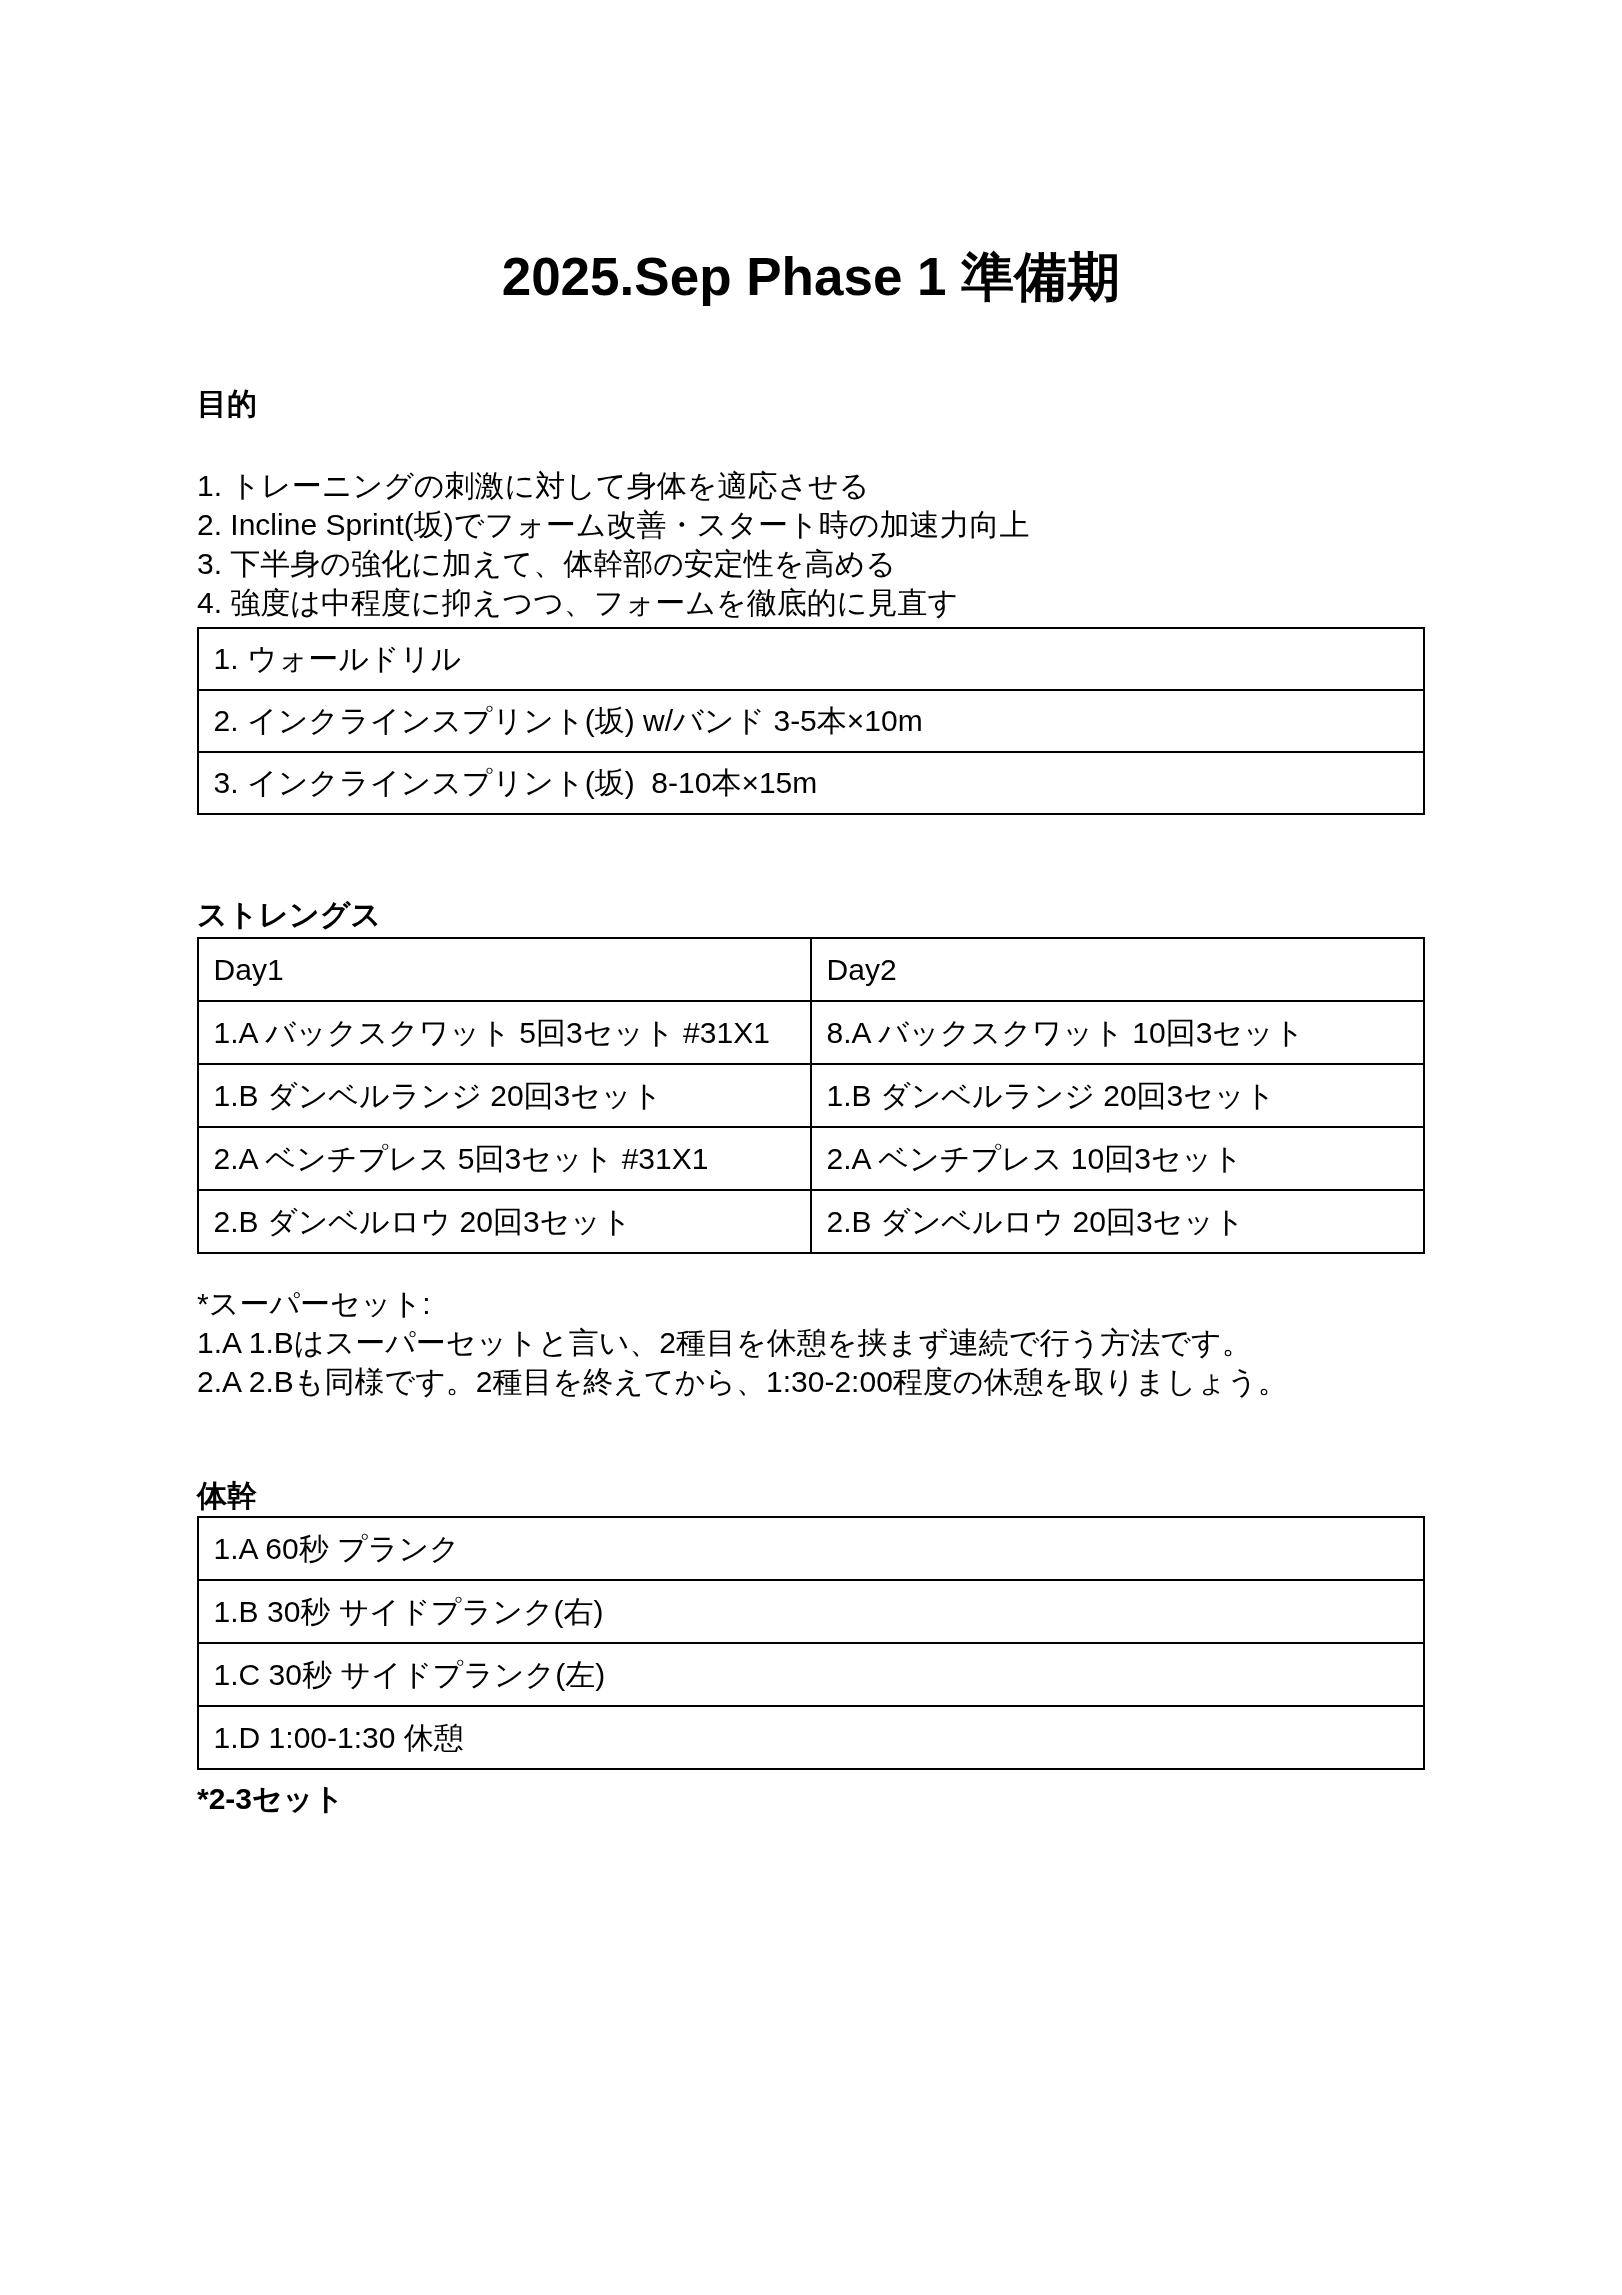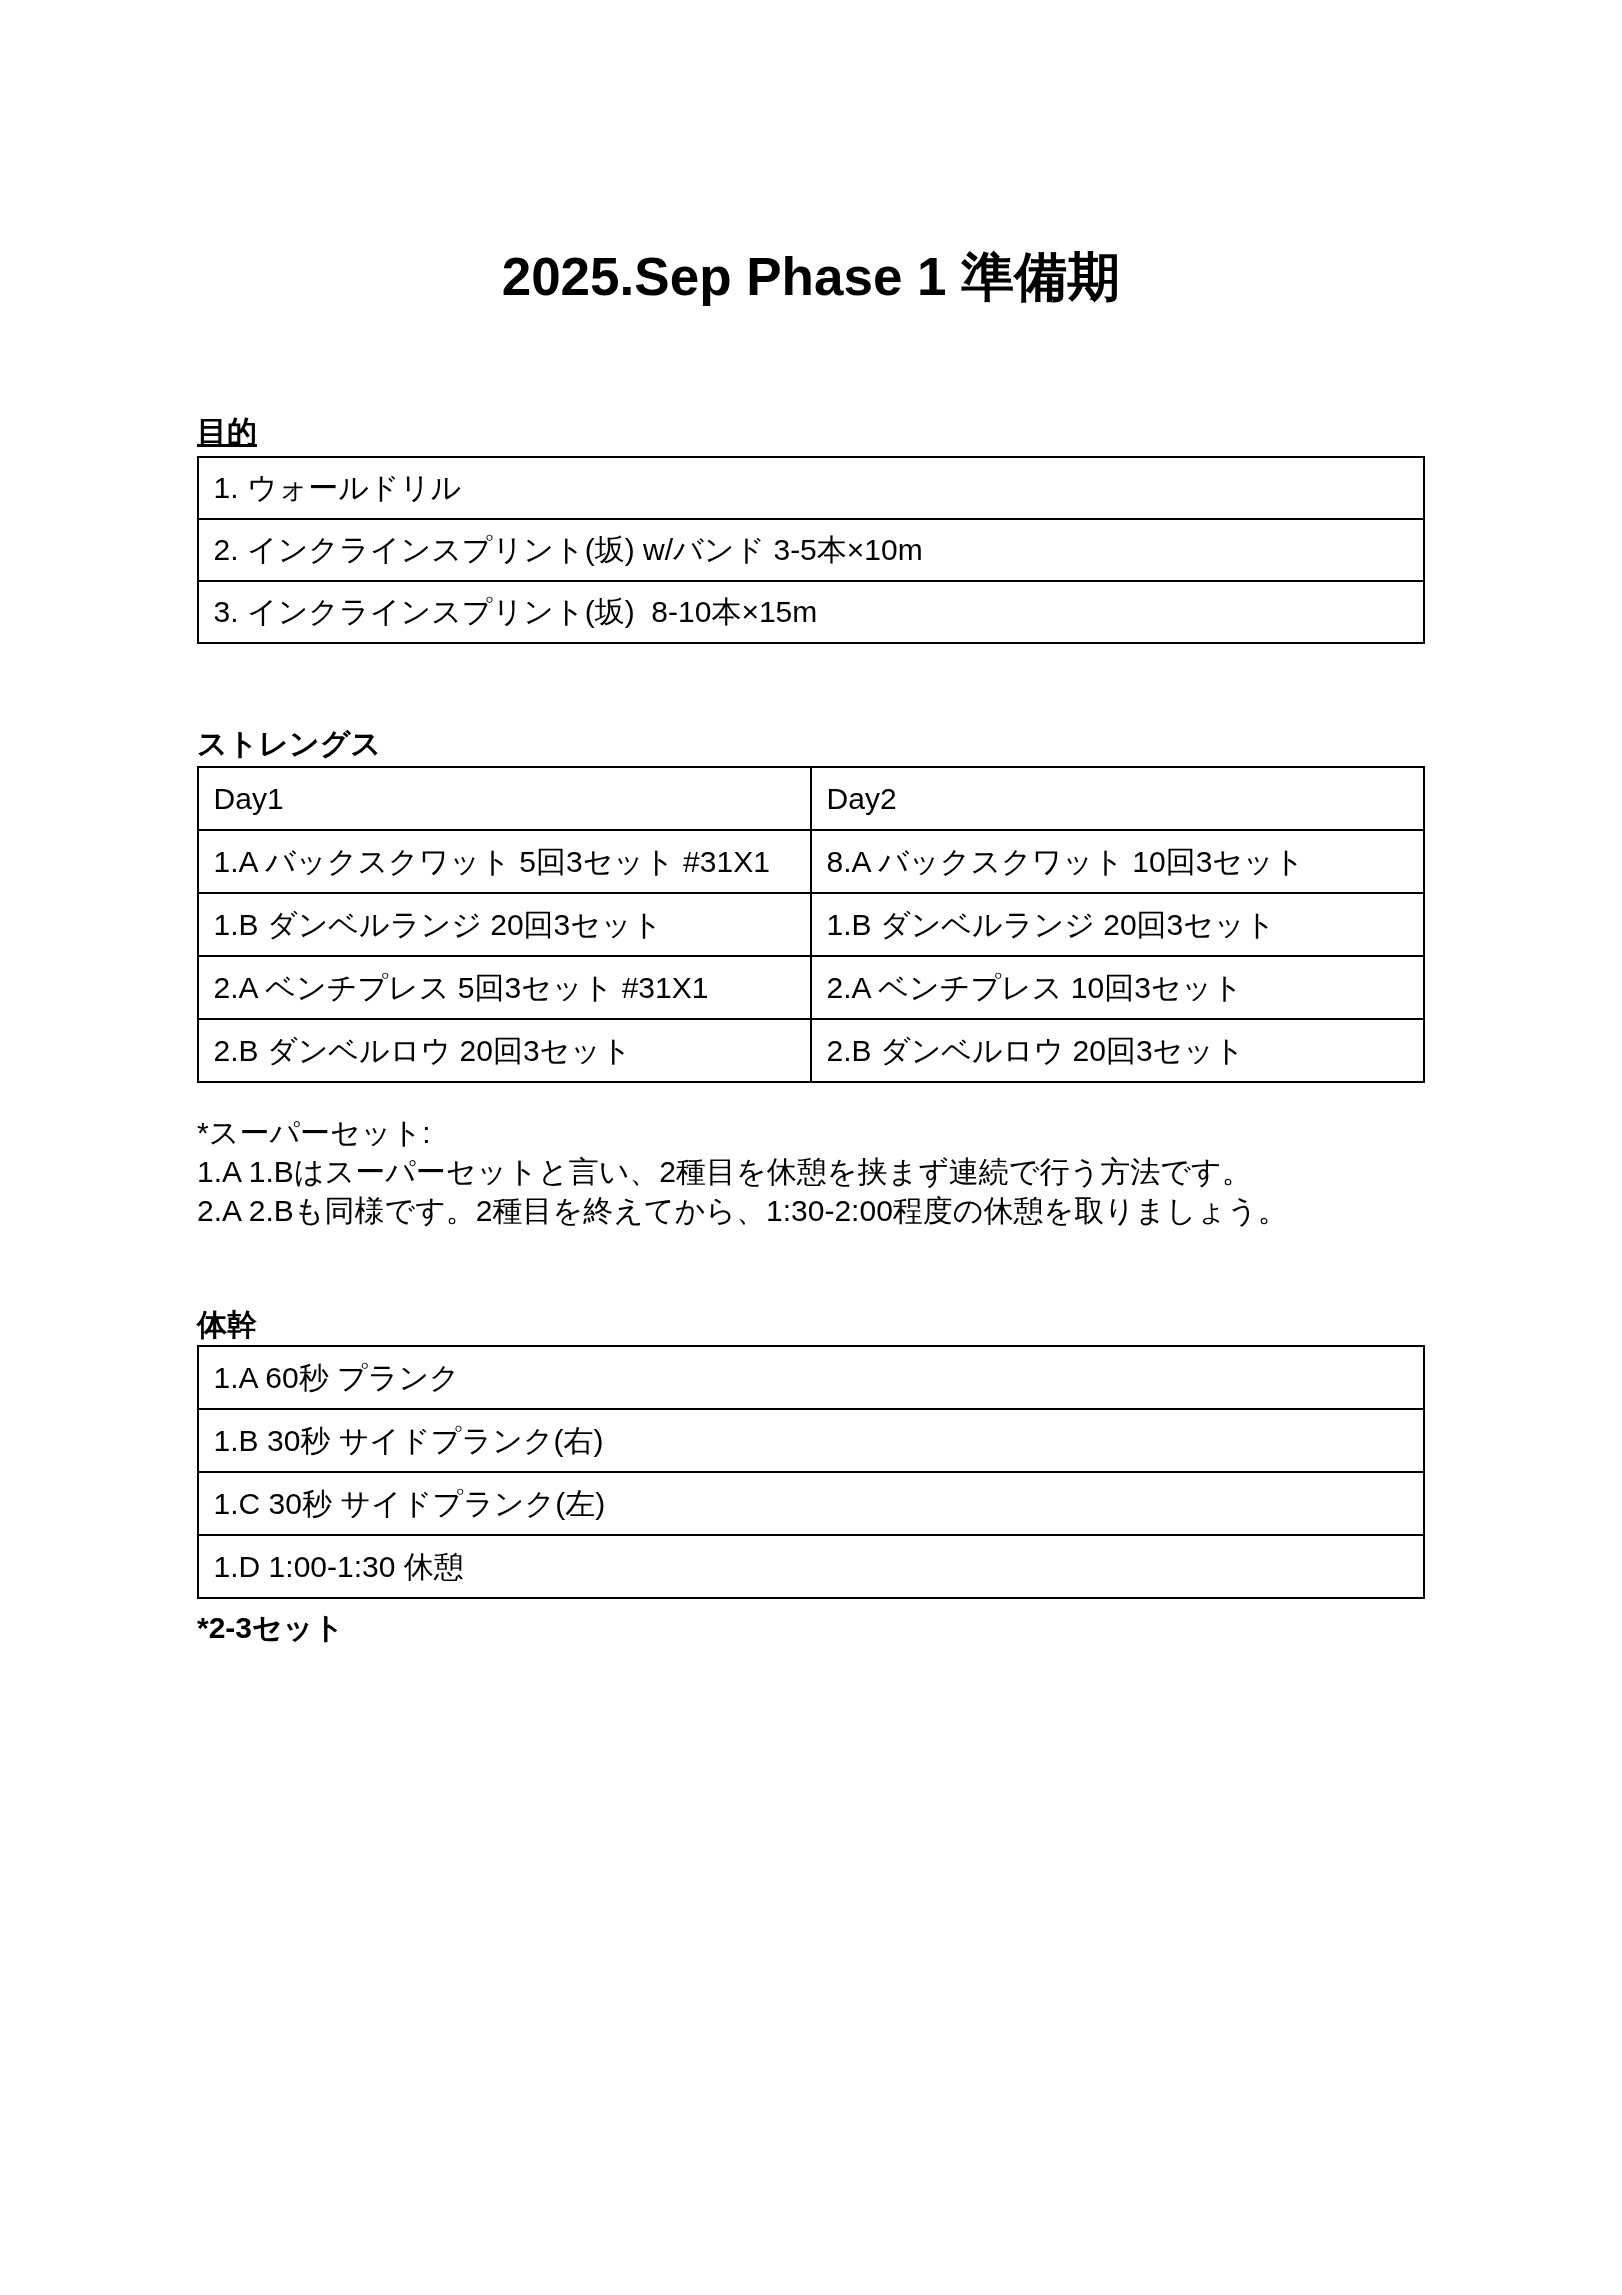--- a/index.html
+++ b/index.html
@@ -27,21 +27,21 @@
     text-align: center;
     white-space: pre-wrap;
   }
   .section-heading {
     margin: 0;
     font-size: 30px;
     line-height: 39px;
     font-weight: bold;
     white-space: pre-wrap;
   }
-  #purpose-heading  { margin-top: 104px; text-decoration: underline; }
+  #purpose-heading  { margin-top: 76px; }
   #speed-heading    { margin-top: 77px; }
   #strength-heading { margin-top: 80px; }
   #core-heading     { margin-top: 75px; }
 
   .purpose-list { margin-top: 43px; }
   .body-line {
     margin: 0;
     font-size: 30px;
     line-height: 39px;
     white-space: pre-wrap;
@@ -78,20 +78,26 @@
   }
 </style>
 </head>
 <body>
 
 <div class="page">
 
   <h1 class="doc-title">2025.Sep Phase 1 準備期</h1>
 
   <h2 class="section-heading" id="purpose-heading">目的</h2>
+  <div class="purpose-list">
+    <p class="body-line">1. トレーニングの刺激に対して身体を適応させる</p>
+    <p class="body-line">2. Incline Sprint(坂)でフォーム改善・スタート時の加速力向上</p>
+    <p class="body-line">3. 下半身の強化に加えて、体幹部の安定性を高める</p>
+    <p class="body-line">4. 強度は中程度に抑えつつ、フォームを徹底的に見直す</p>
+  </div>
 
   <table class="doc-table" id="speed-table">
     <tbody>
       <tr>
         <td>1. ウォールドリル</td>
       </tr>
       <tr>
         <td>2. インクラインスプリント(坂) w/バンド 3-5本×10m</td>
       </tr>
       <tr>

